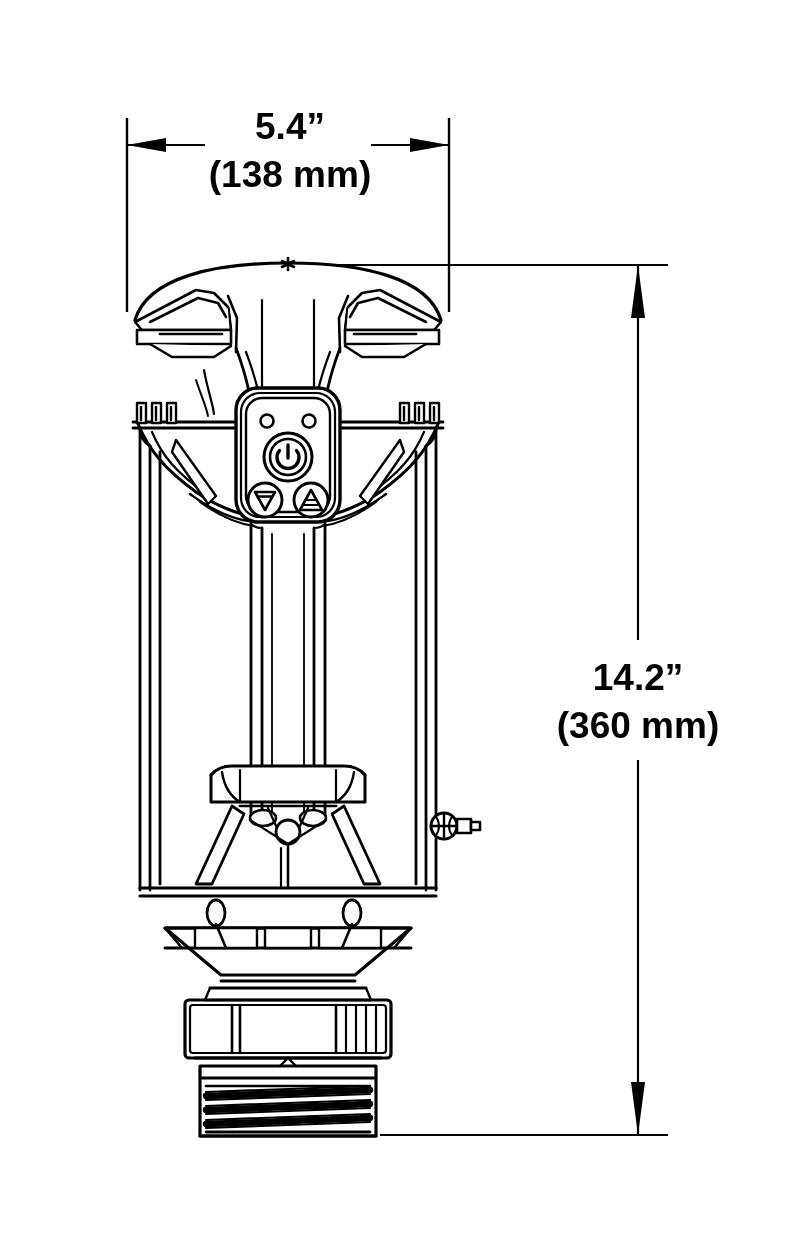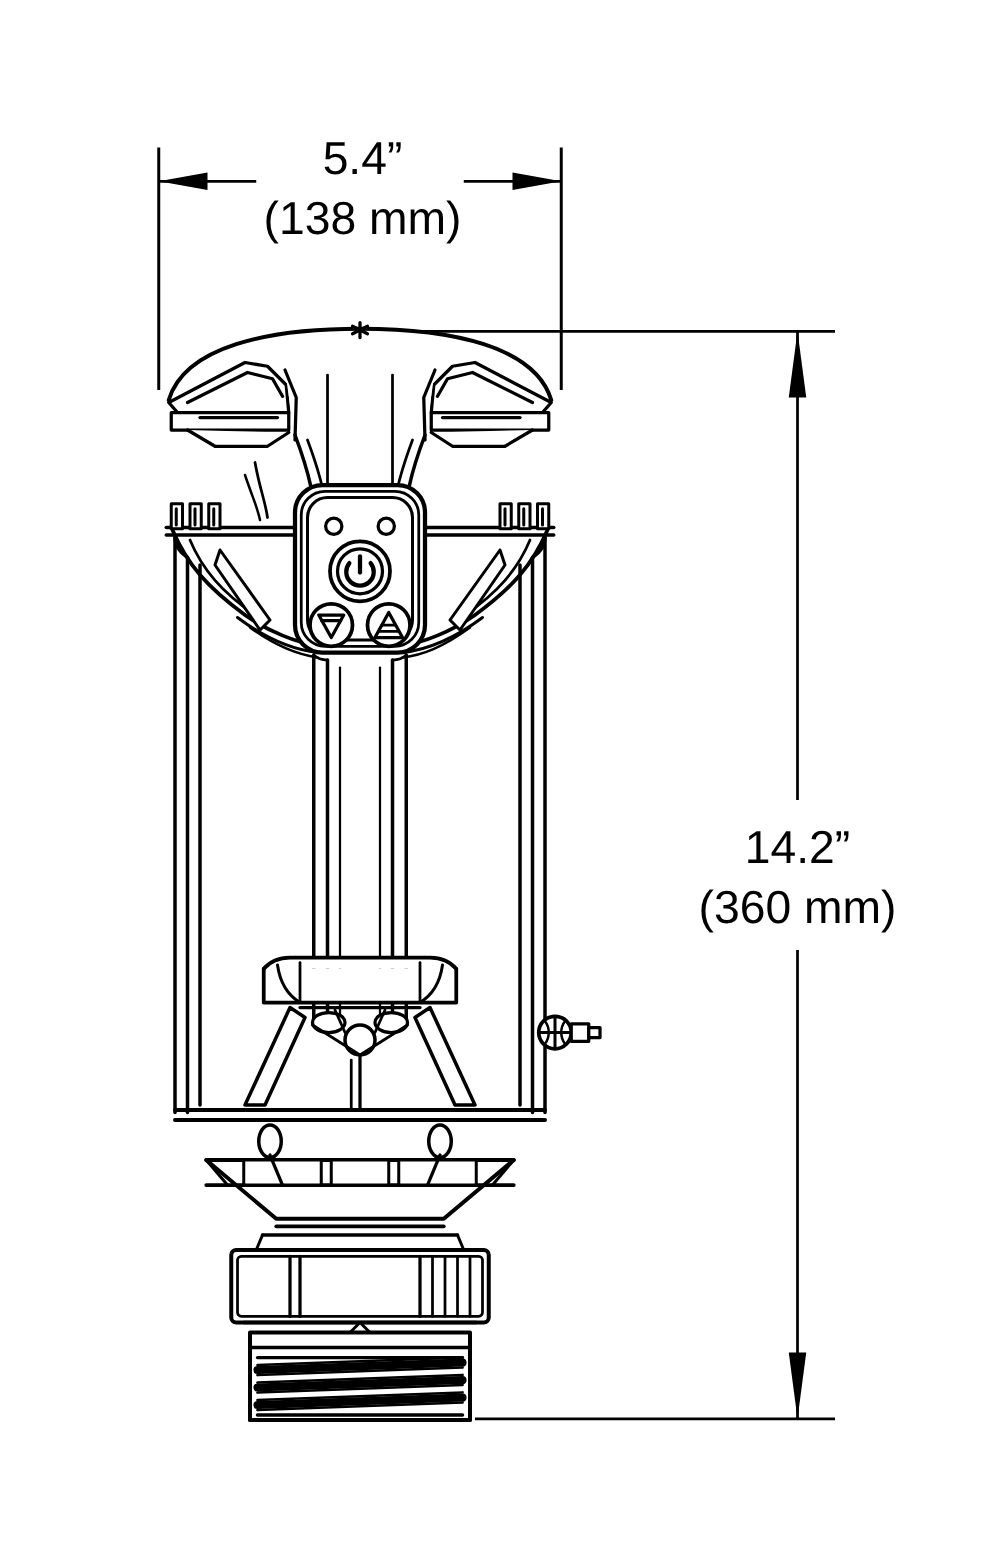--- a/index.html
+++ b/index.html
@@ -13,20 +13,21 @@
     height: 1236px;
     position: relative;
     overflow: hidden;
     font-family: "Liberation Sans", sans-serif;
   }
   #drawing-root {
     position: absolute;
     left: 0; top: 0;
     width: 800px;
     height: 1100px;
+    font-weight: bold;
   }
   svg#tech-drawing {
     display: block;
     width: 800px;
     height: 1236px;
     background: #ffffff;
   }
   .dim-text {
     font-family: "Liberation Sans", sans-serif;
     font-size: 37px;

